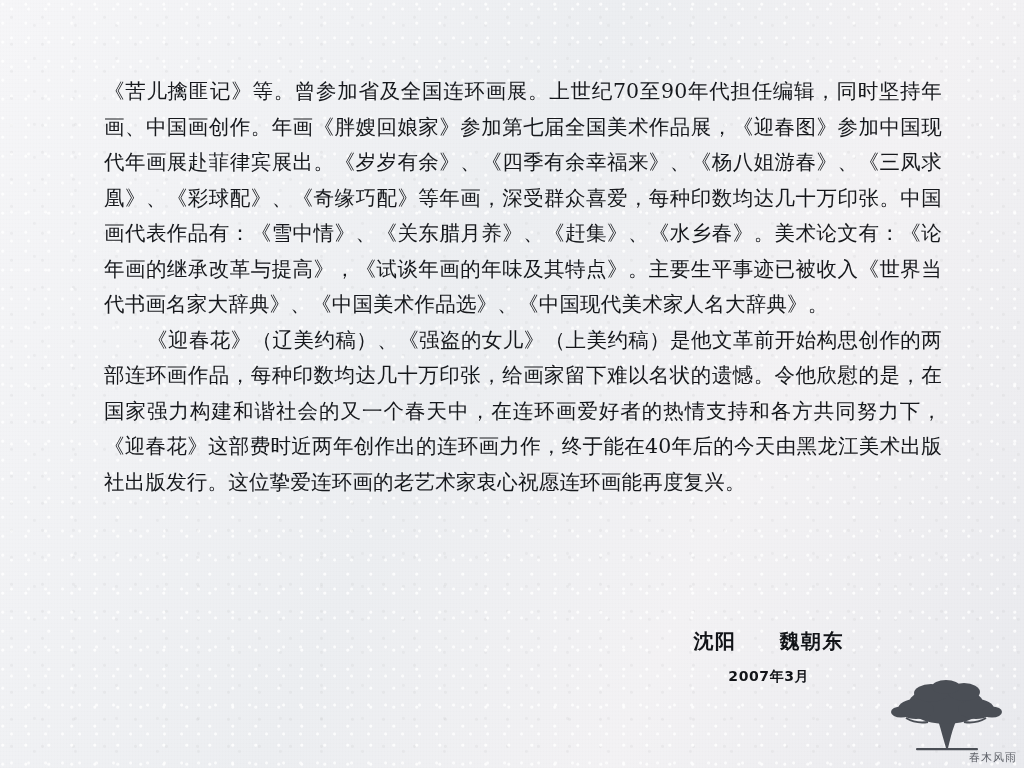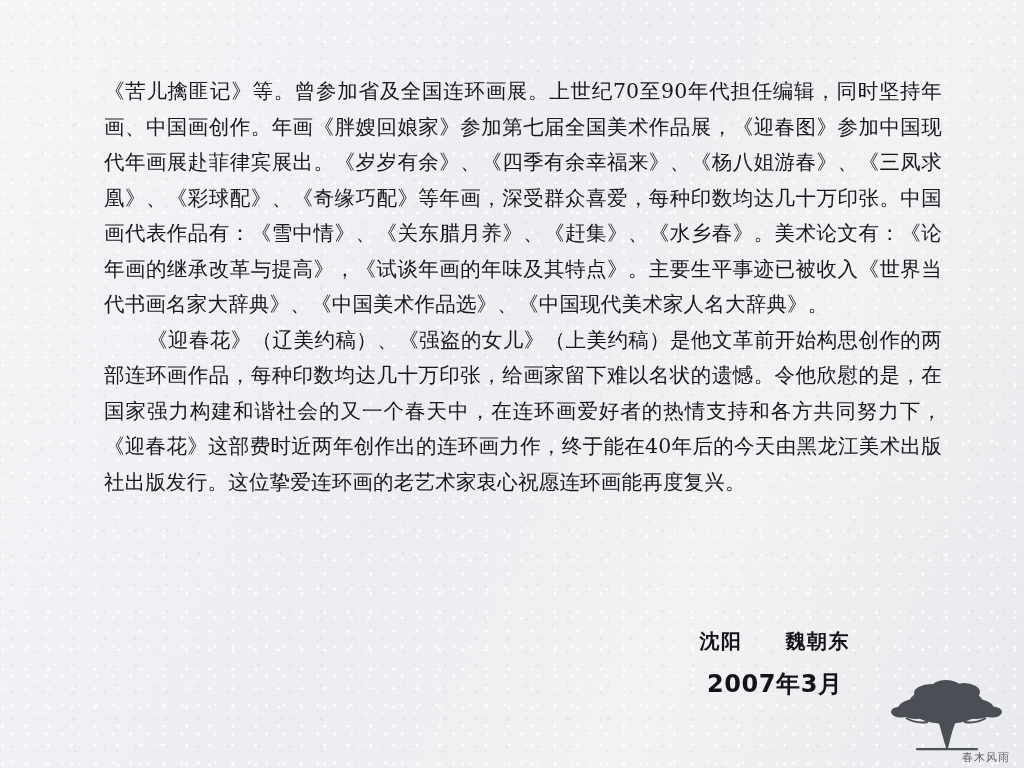--- a/index.html
+++ b/index.html
@@ -51,51 +51,51 @@
   .para {
     margin: 0;
     text-align: justify;
     text-justify: inter-character;
   }
   .para.indent {
     text-indent: 2.1em;
   }
   .signature {
     position: absolute;
-    right: 174px;
+    right: 180px;
     top: 628px;
     text-align: center;
     font-family: "DejaVu Sans", "Liberation Sans", sans-serif;
     color: #121418;
   }
   .sig-name {
     font-size: 20px;
     font-weight: bold;
     letter-spacing: 1.5px;
     white-space: pre;
   }
   .sig-date {
     margin-top: 13px;
-    font-size: 24px;
+    font-size: 14px;
     font-weight: bold;
     letter-spacing: 0.6px;
   }
   .logo {
     position: absolute;
     right: 8px;
     bottom: 4px;
     width: 140px;
     height: 86px;
   }
   .logo svg {
     display: block;
   }
   .logo-caption {
     position: absolute;
-    right: 14px;
+    right: 7px;
     bottom: 3px;
     font-family: "DejaVu Serif", "Liberation Serif", serif;
     font-size: 11px;
     color: #5c5f66;
     letter-spacing: 1px;
   }
 </style>
 </head>
 <body>
 

